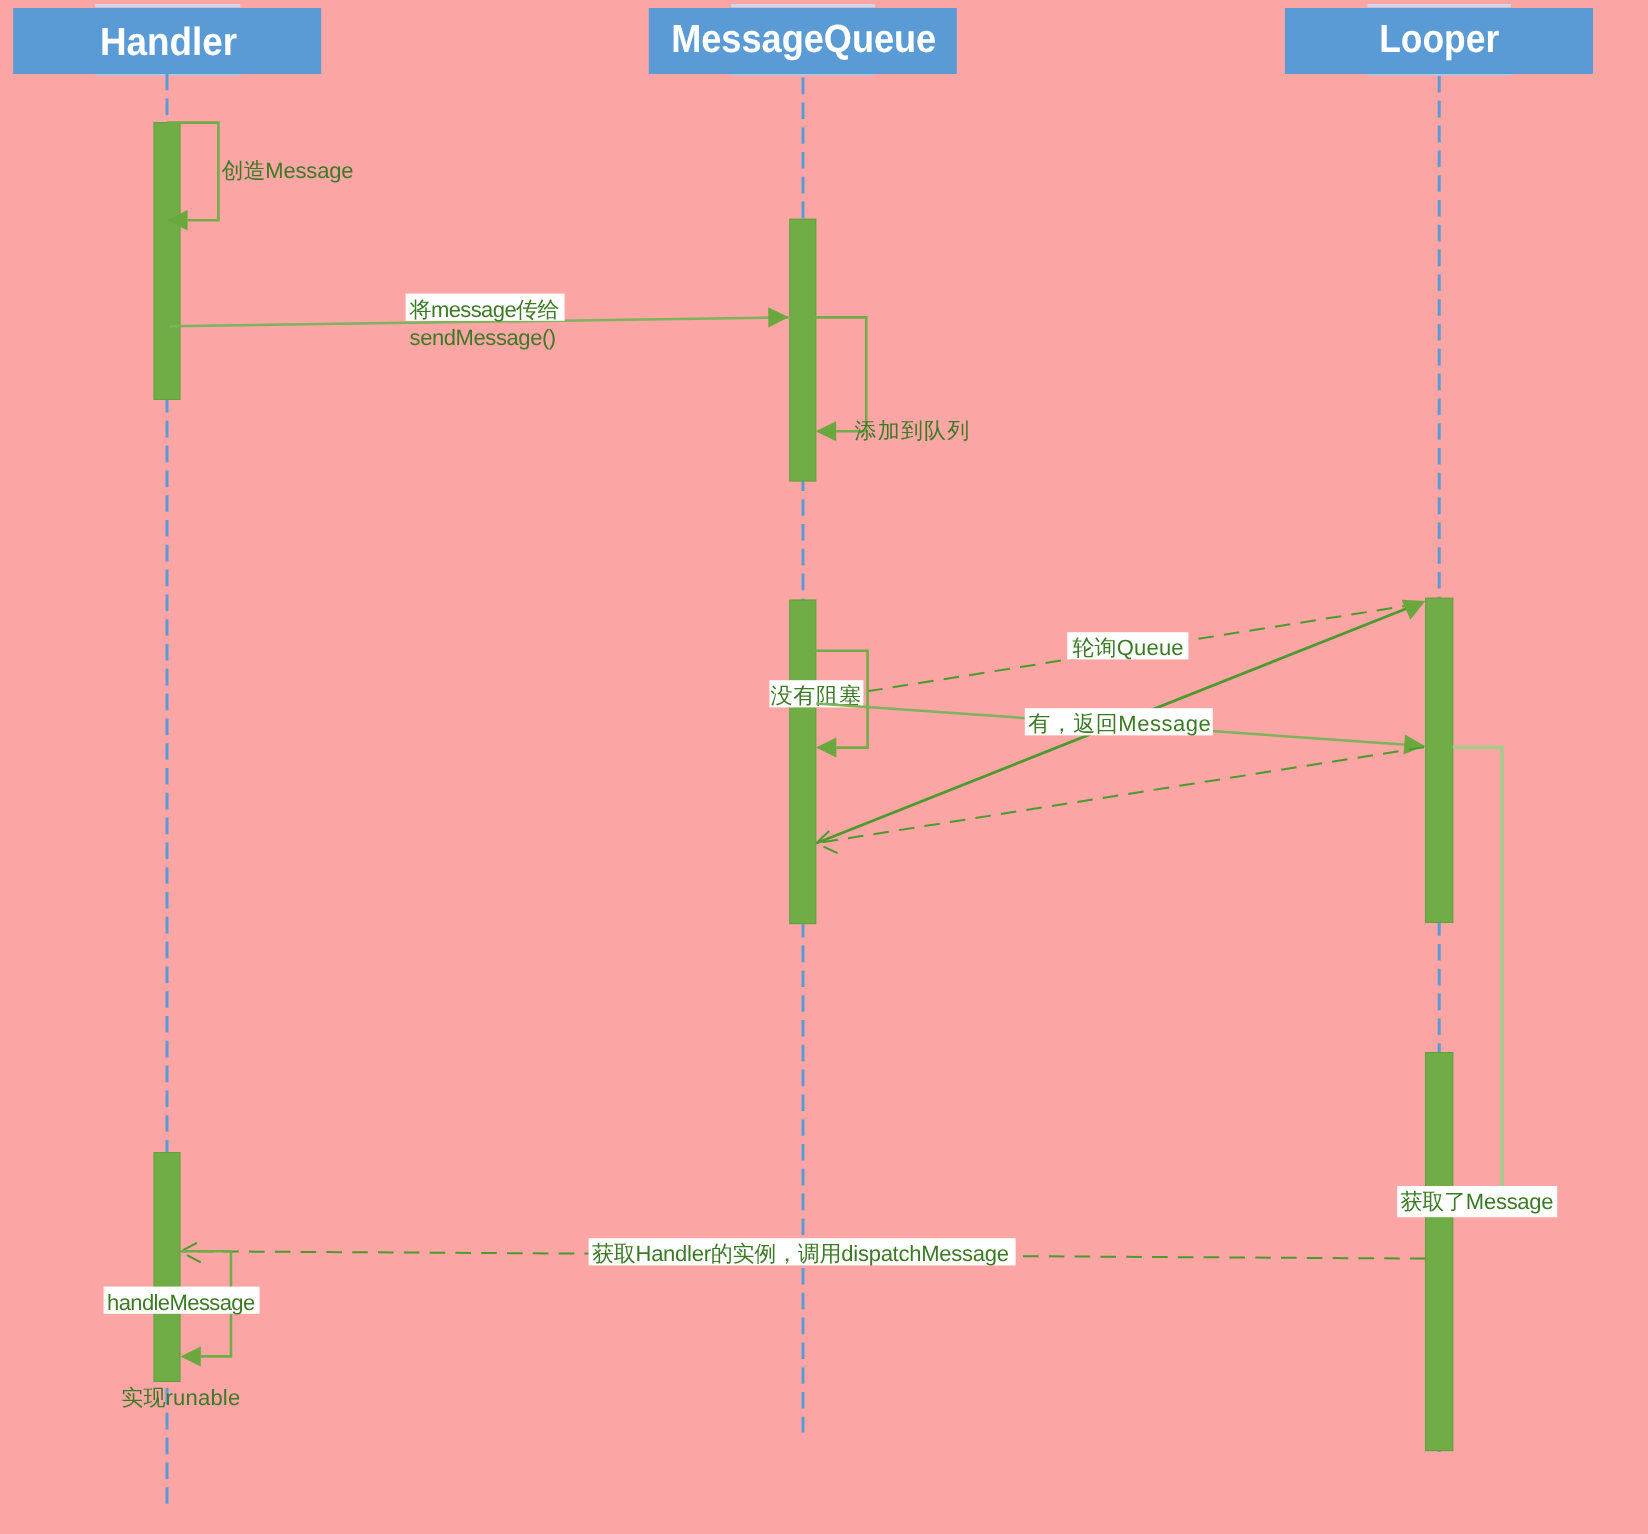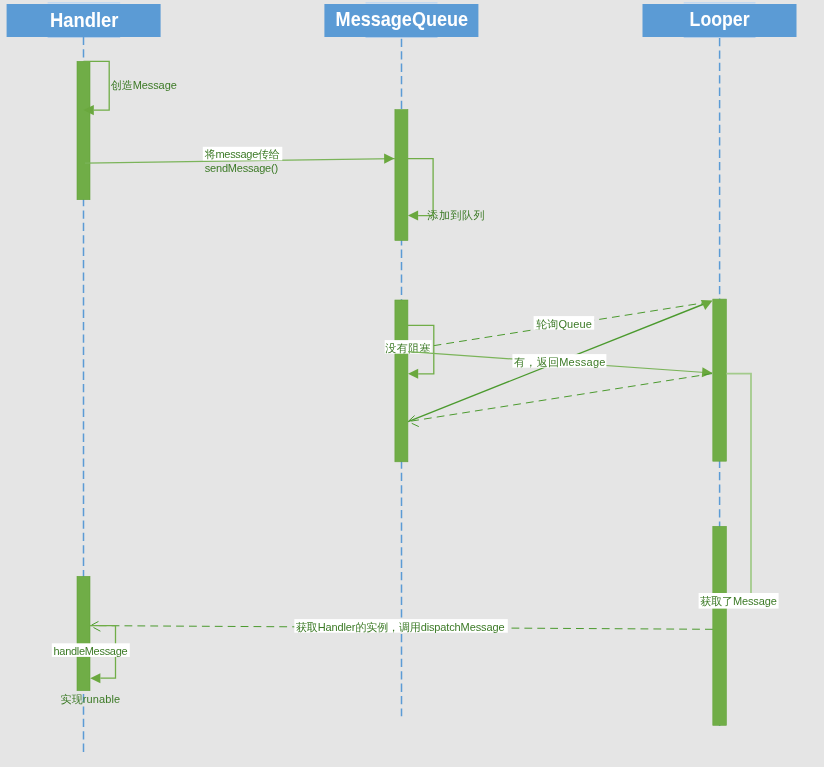--- a/index.html
+++ b/index.html
@@ -1,18 +1,18 @@
 <!DOCTYPE html>
 <html><head>
 <meta charset="utf-8">
 <title>UML Sequence Diagram</title>
 <style>
   html,body{margin:0;padding:0;background:#ffffff;}
   body{width:824px;height:767px;overflow:hidden;font-family:"Liberation Sans",sans-serif;}
-  #stage{position:relative;width:824px;height:767px;background:#e5e5e5;}
+  #stage{position:relative;width:824px;height:767px;background:#fca5a5;}
   #stage > svg{position:absolute;left:0;top:0;}
   .actor-box{fill:#5B9BD5;}
   .actor-label{fill:#FFFFFF;font-family:"Liberation Sans",sans-serif;font-weight:bold;font-size:19.7px;}
   .lifeline{stroke:#5B9BD5;stroke-width:1.5;stroke-dasharray:8.3 4.1;fill:none;}
   .activation{fill:#70AD47;stroke:#63A23A;stroke-width:0.6;}
   .msg-solid{stroke:#4B9A2E;stroke-width:1.35;fill:none;}
   .msg-dashed{stroke:#4B9A2E;stroke-width:1.0;fill:none;stroke-dasharray:7.8 5.1;}
   .loop{stroke:#70AD47;stroke-width:1.3;fill:none;}
   .msg-light{stroke:#7BB45A;stroke-width:1.25;fill:none;}
   .loop-pale{stroke:#A3CB8C;stroke-width:1.8;fill:none;}

